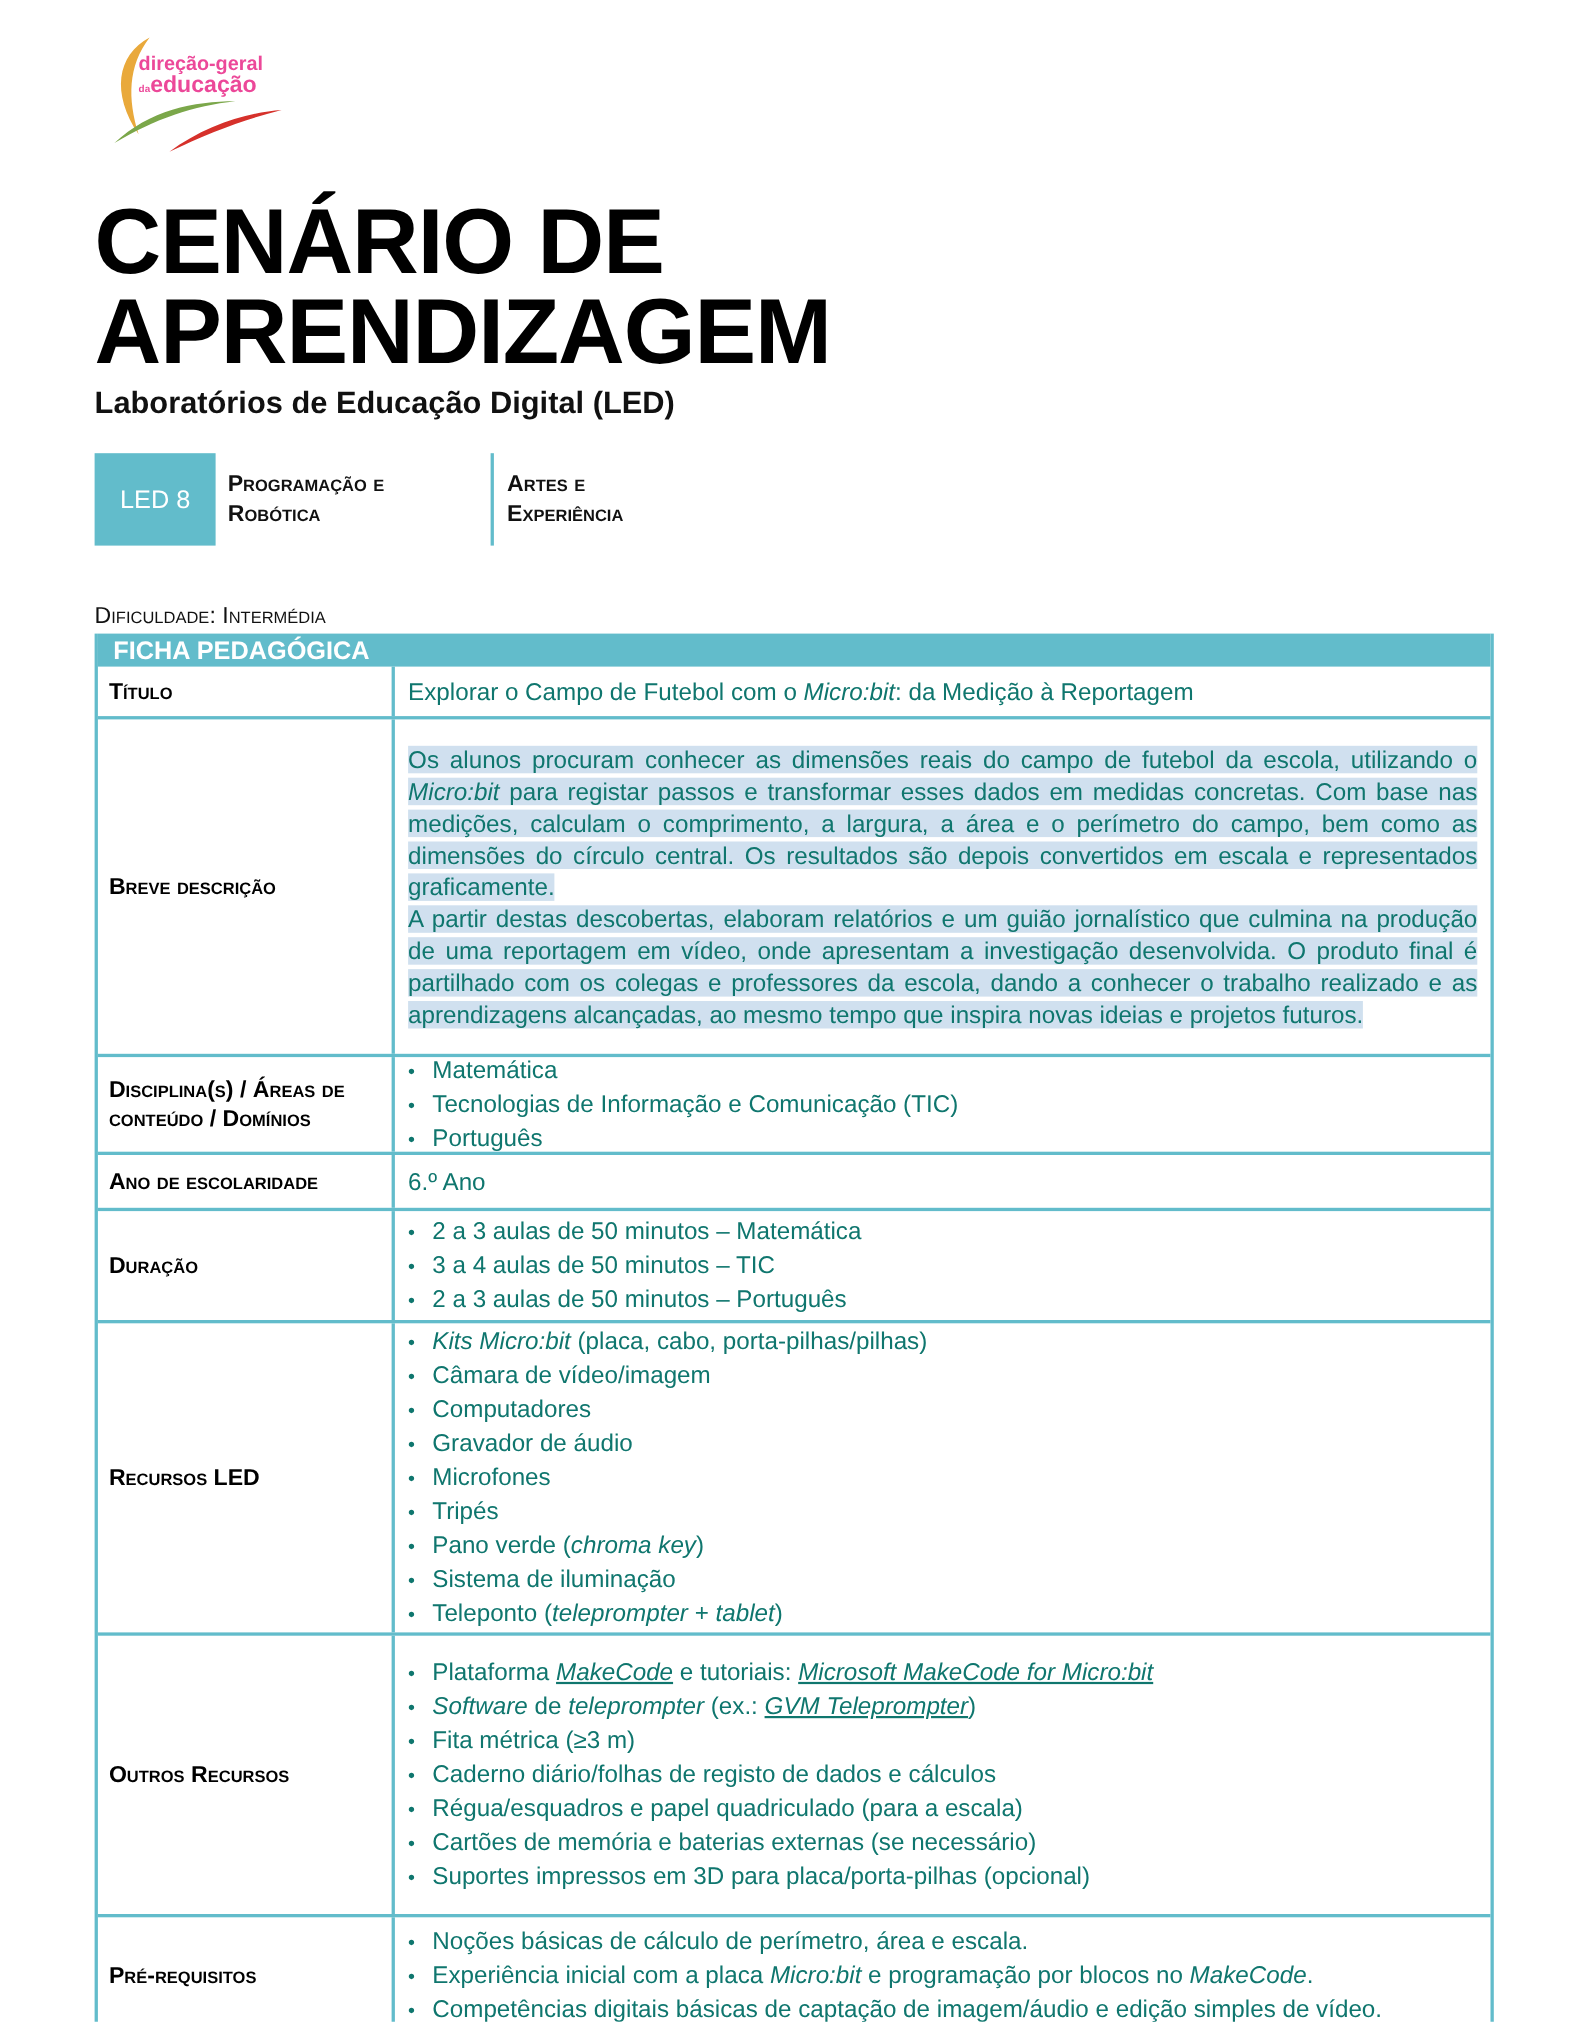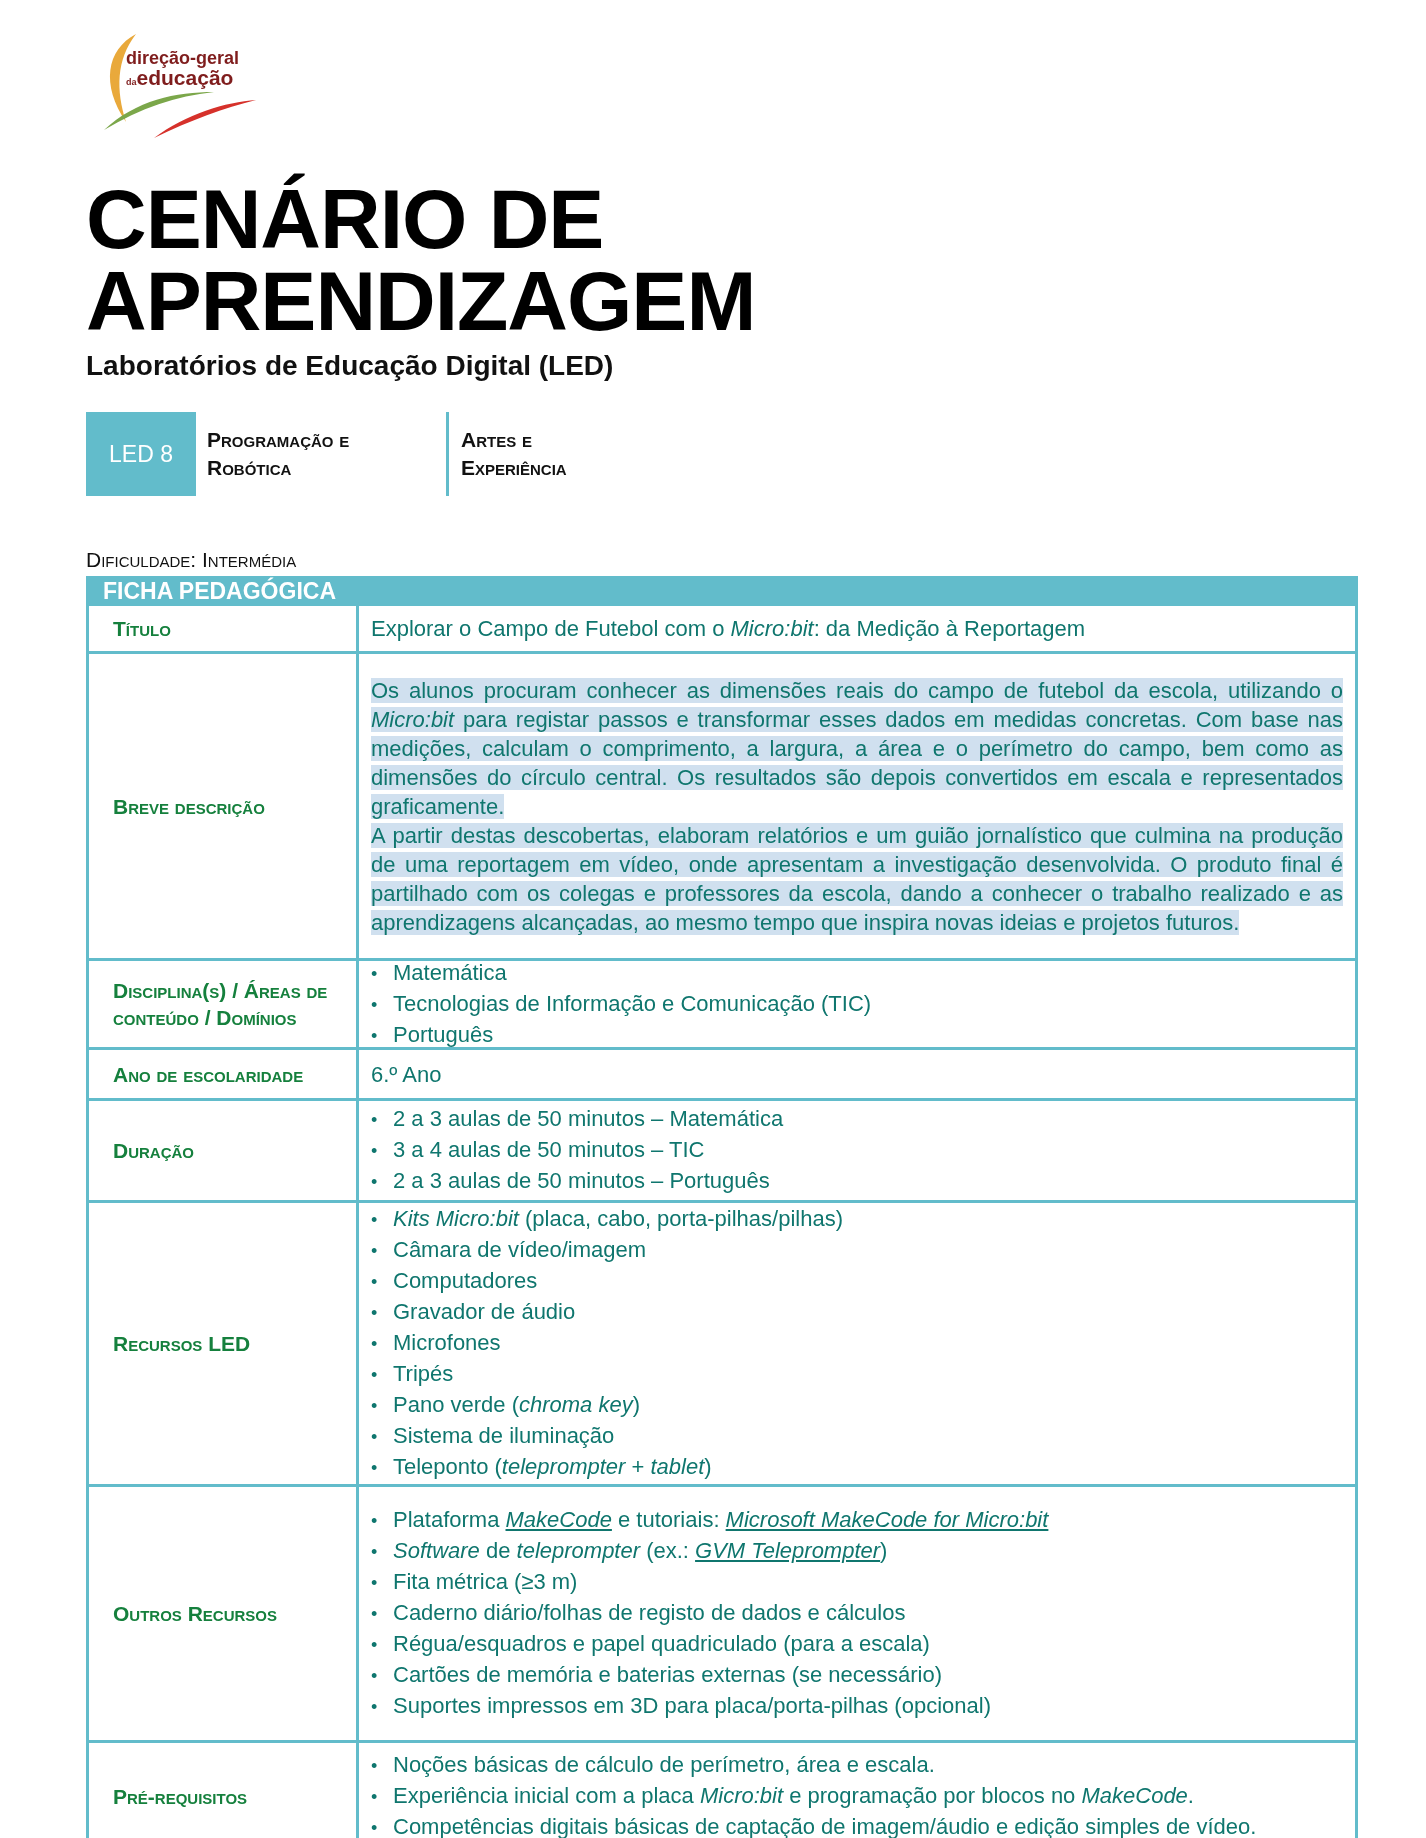--- a/index.html
+++ b/index.html
@@ -1,39 +1,39 @@
 <!DOCTYPE html>
 <html><head>
 <meta charset="utf-8">
 <style>
   * { box-sizing: border-box; margin: 0; padding: 0; }
   html, body { width: 1426px; height: 1838px; background: #ffffff; overflow: hidden; }
   body { font-family: "Liberation Sans", sans-serif; color: #111; position: relative; }
 
   .logo { position: absolute; left: 96px; top: 30px; width: 170px; height: 110px; }
-  .logo-text { position: absolute; left: 30px; top: 18px; font-weight: bold; color: #7f1d1d; line-height: 20px; }
+  .logo-text { position: absolute; left: 30px; top: 18px; font-weight: bold; color: #ec4899; line-height: 20px; }
   .logo-text .l1 { font-size: 18px; }
   .logo-text .l2 { font-size: 21px; }
 
   .title { position: absolute; left: 86px; top: 178px; font-weight: bold; font-size: 84px; line-height: 82px; letter-spacing: -1px; color: #000; }
   .subtitle { position: absolute; left: 86px; top: 350px; font-weight: bold; font-size: 28px; color: #111; }
 
   .led-box { position: absolute; left: 86px; top: 412px; width: 110px; height: 84px; background: #62bccb; color: #fff; font-size: 23px; display: flex; align-items: center; justify-content: center; }
   .area { position: absolute; top: 426px; font-weight: bold; font-size: 21px; line-height: 28px; font-variant: small-caps; color: #111; }
   .area1 { left: 207px; }
   .area2 { left: 461px; }
   .vdiv { position: absolute; left: 446px; top: 412px; width: 3px; height: 84px; background: #62bccb; }
 
   .difficulty { position: absolute; left: 86px; top: 512px; font-size: 21px; font-variant: small-caps; color: #111; margin-top: 36px; }
 
   .sheet { position: absolute; left: 86px; top: 576px; width: 1272px; border: 3px solid #62bccb; border-top: none; }
   .sheet-head { height: 30px; background: #62bccb; color: #fff; font-weight: bold; font-size: 23px; padding-left: 14px; line-height: 30px; }
   .row { display: flex; border-top: 3px solid #62bccb; }
   .row:first-of-type { border-top: none; }
-  .lab { width: 270px; border-right: 3px solid #62bccb; padding: 0 24px; display: flex; align-items: center; font-weight: bold; font-size: 21px; font-variant: small-caps; line-height: 27px; color: #15803d; }
+  .lab { width: 270px; border-right: 3px solid #62bccb; padding: 0 10px; display: flex; align-items: center; font-weight: bold; font-size: 21px; font-variant: small-caps; line-height: 27px; color: #000000; }
   .val { flex: 1; padding: 0 12px; display: flex; flex-direction: column; justify-content: center; font-size: 22px; line-height: 29px; color: #0f766e; }
   .val ul { list-style: none; }
   .val li::before { content: "•"; display: inline-block; width: 22px; font-size: 18px; }
   .desc p { text-align: justify; }
   .desc span.hl { background: #d0e0ef; }
   em { font-style: italic; }
   .lnk { text-decoration: underline; font-style: italic; }
 </style>
 </head>
 <body>

